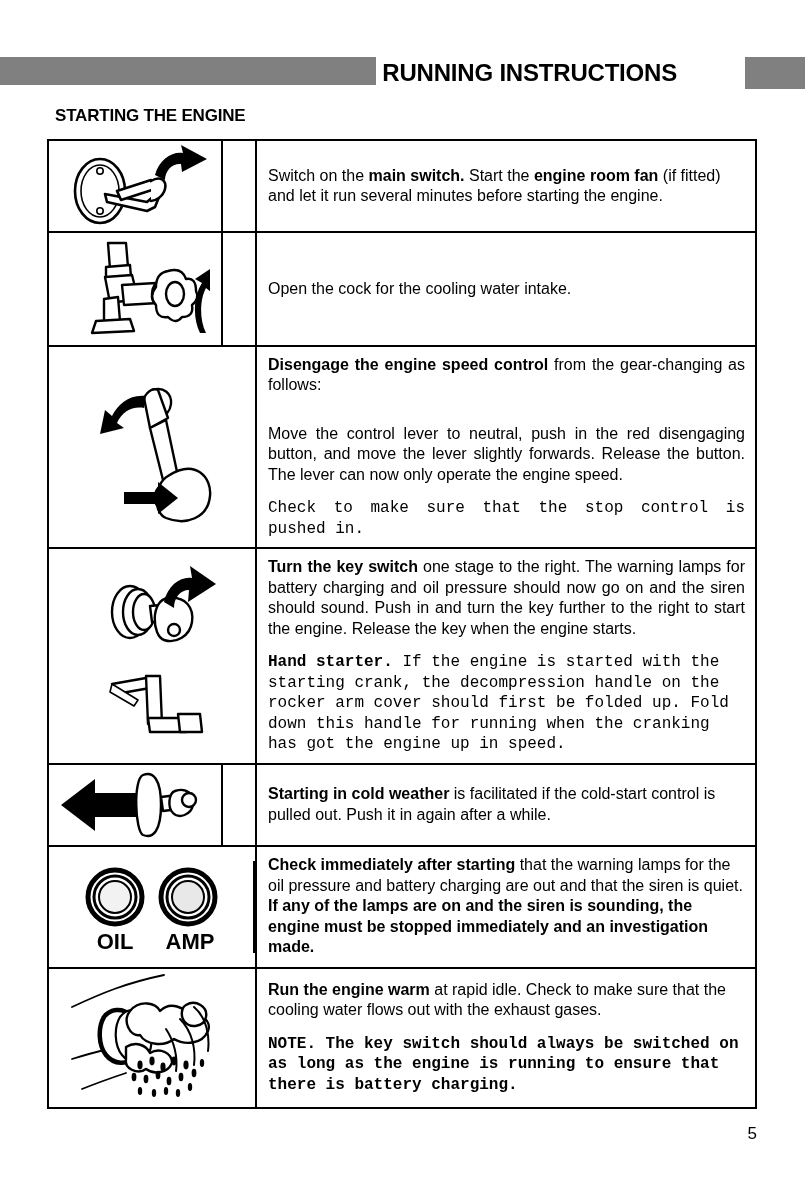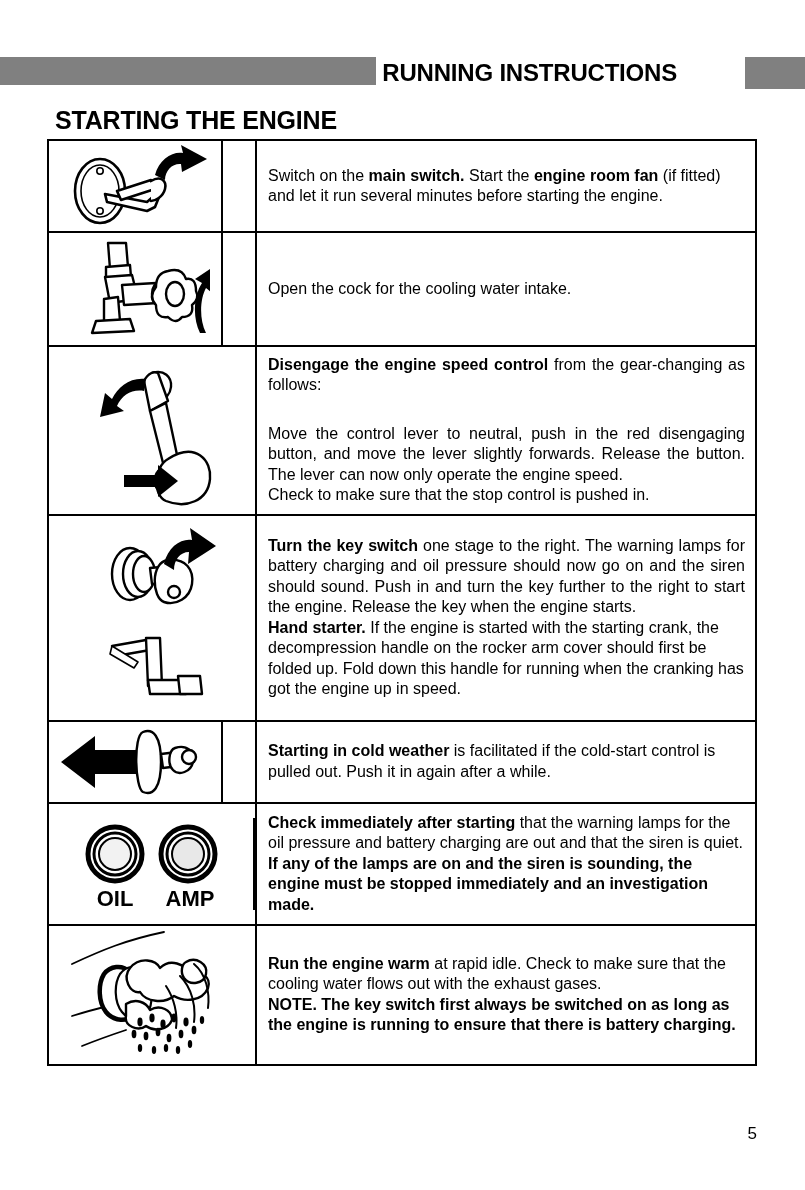--- a/index.html
+++ b/index.html
@@ -51,21 +51,21 @@
     white-space: nowrap;
     background: #ffffff;
     padding-left: 6px;
   }
 
   
   .section-heading {
     position: absolute;
     left: 55px;
     top: 106px;
-    font-size: 25px;
+    font-size: 17px;
     font-weight: bold;
     letter-spacing: -0.2px;
   }
 
   
   .proc-table {
     position: absolute;
     left: 47px;
     top: 139px;
     width: 710px;
@@ -87,21 +87,21 @@
   td.spacer { width: 32px; border-left: 2px solid #000; }
   td.txt {
     padding: 8px 10px 8px 11px;
     font-size: 16px;
     line-height: 1.28;
   }
   td.txt.just { text-align: justify; border-radius: 32px; }
   .p { margin: 0; }
   .p + .p { margin-top: 28px; }
   .p.just { text-align: justify; }
-  .p.tight { margin-top: 0; }
+  .p.tight { margin-top: 13px; font-family: Liberation Mono, monospace; }
   b { font-weight: bold; }
 
   
   .lamp-cell { position: relative; }
   .lamp-rule {
     position: absolute;
     right: 0px;
     top: 14px;
     bottom: 14px;
     width: 2px;
@@ -305,20 +305,20 @@
           <ellipse cx="86" cy="120" rx="2.2" ry="4"></ellipse>
           <ellipse cx="98" cy="118" rx="2.2" ry="4"></ellipse>
           <ellipse cx="110" cy="120" rx="2.2" ry="4"></ellipse>
           <ellipse cx="122" cy="114" rx="2.2" ry="4"></ellipse>
           <ellipse cx="134" cy="90" rx="2.2" ry="4"></ellipse>
         </g>
       </svg>
     </td>
     <td class="txt">
       <p class="p"><b>Run the engine warm</b><span> at rapid idle. Check to make sure that the cooling water flows out with the exhaust gases.</span></p>
-      <p class="p tight"><b>NOTE. The key switch first always be switched on as long as the engine is running to ensure that there is battery charging.</b></p>
+      <p class="p tight"><b>NOTE. The key switch should always be switched on as long as the engine is running to ensure that there is battery charging.</b></p>
     </td>
   </tr>
 
   </tbody>
 </table>
 
 <div class="page-no">5</div>
 
 </body></html>

